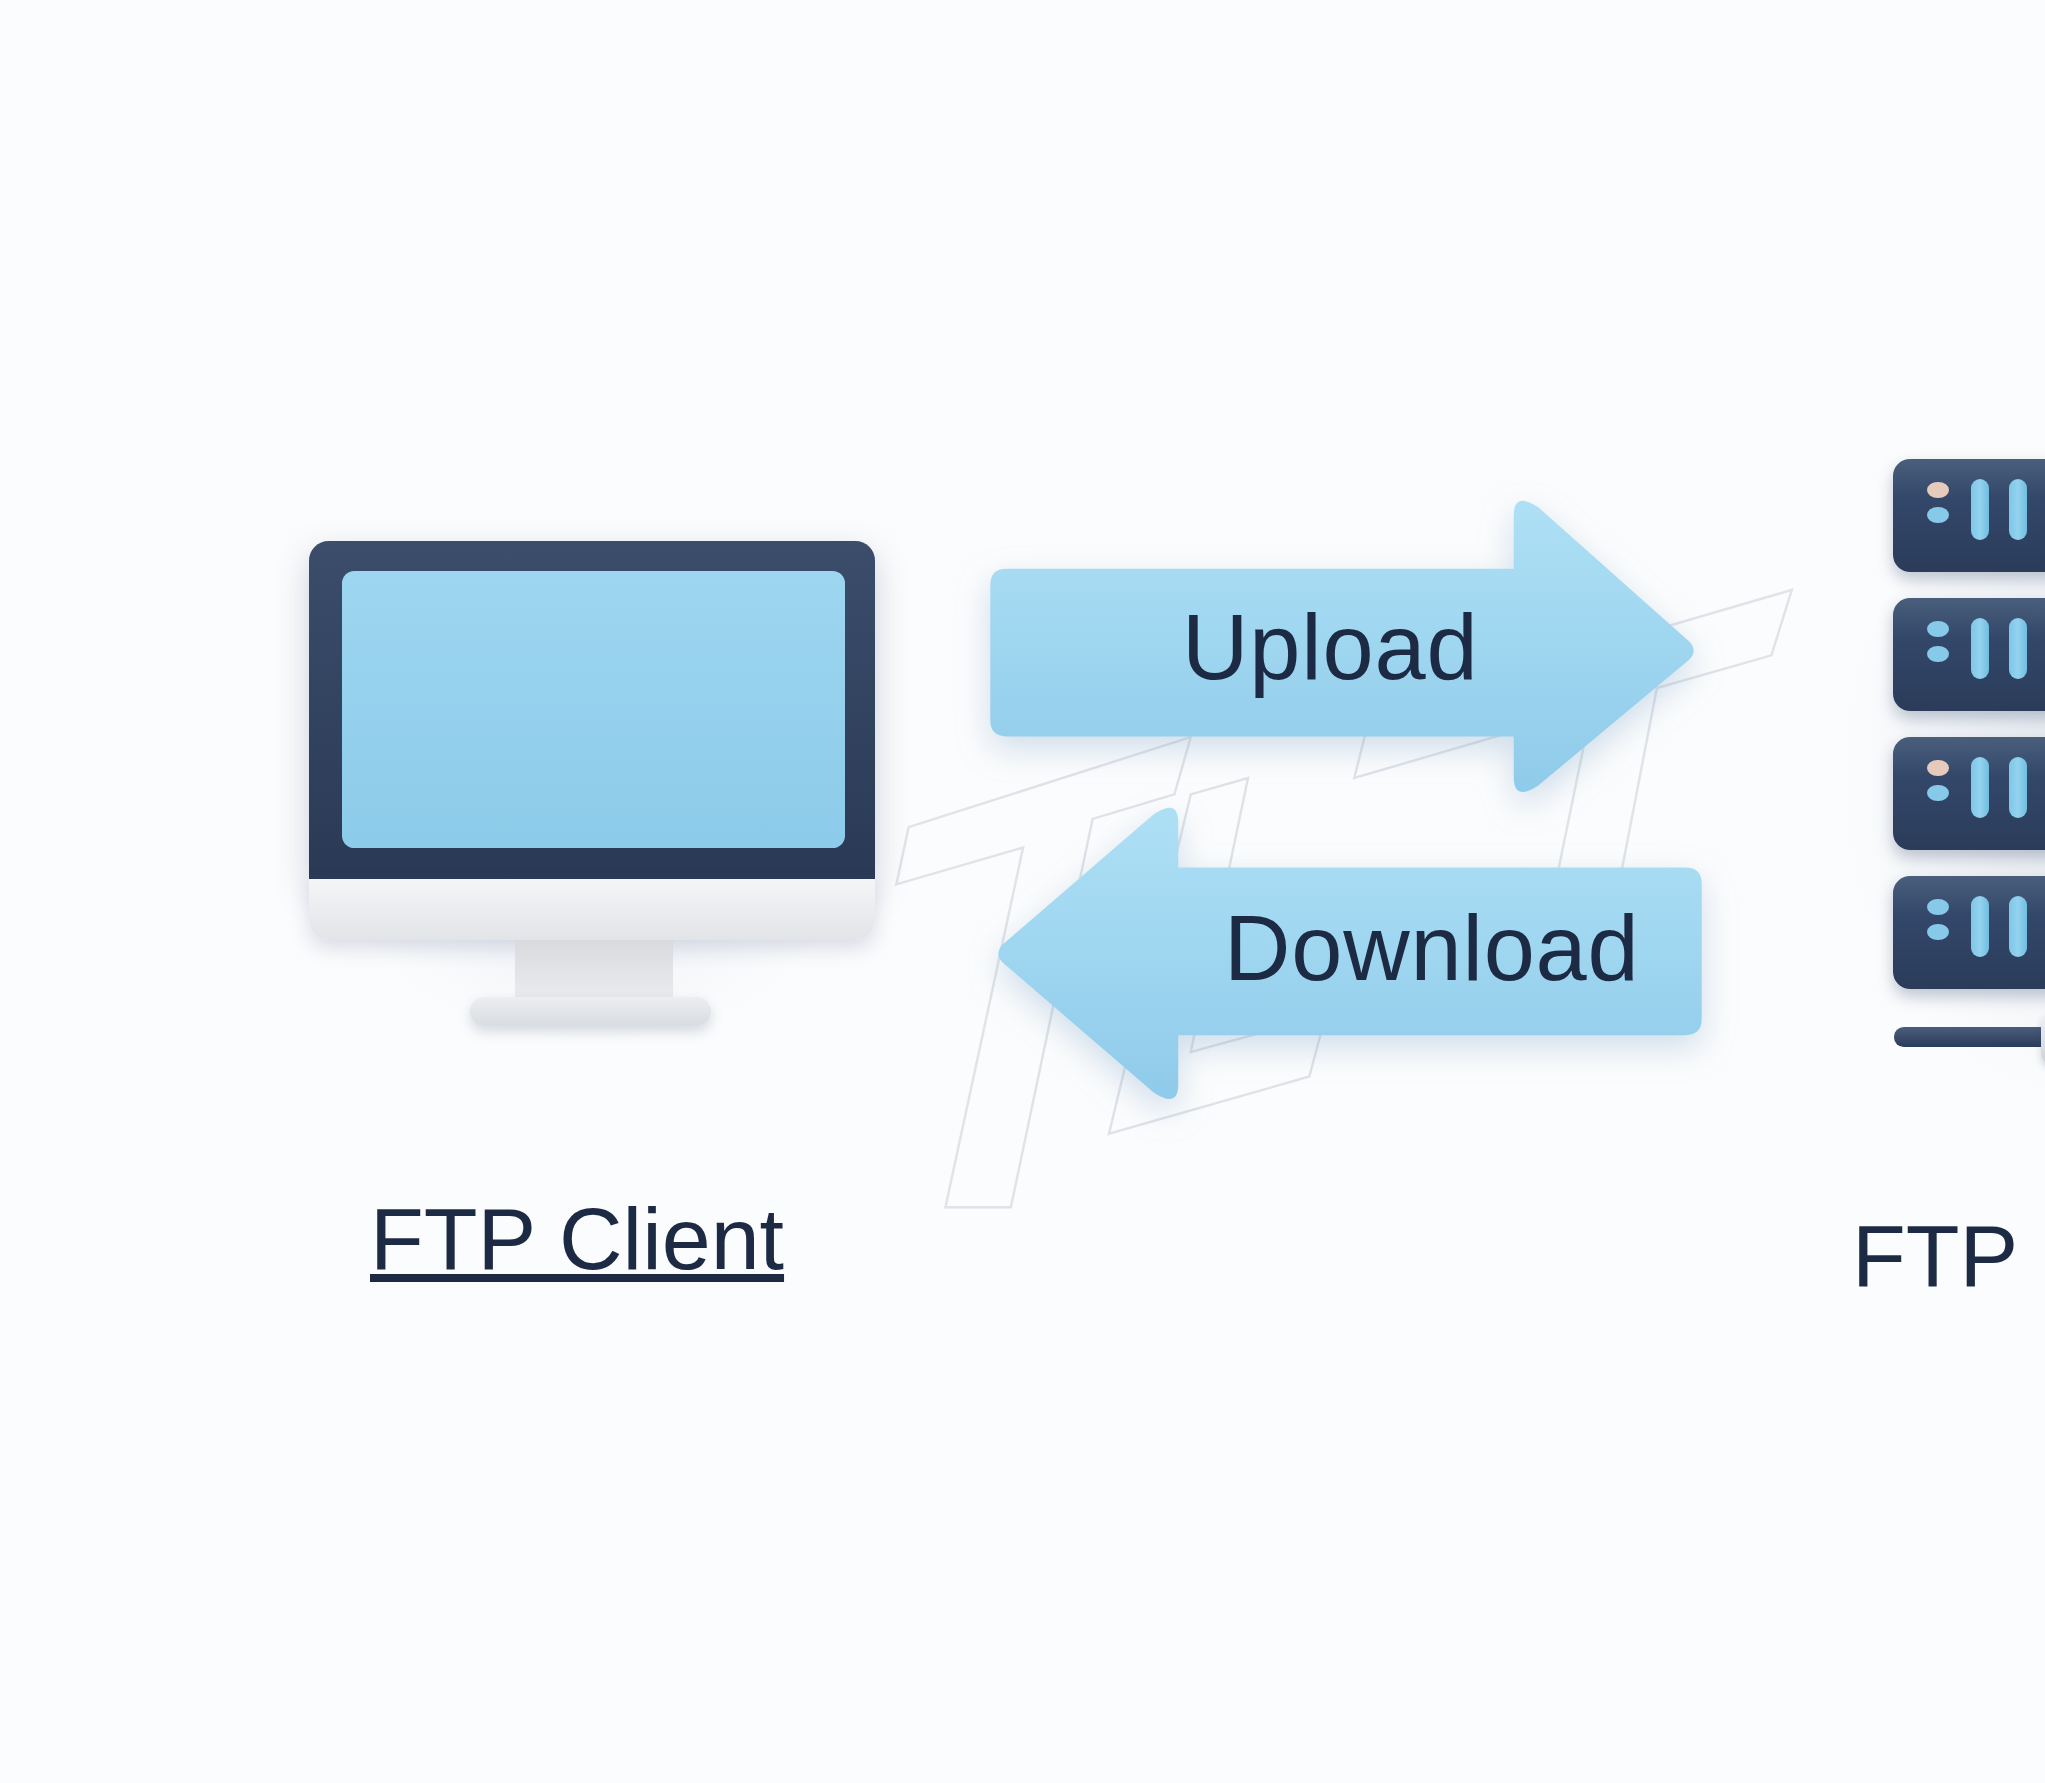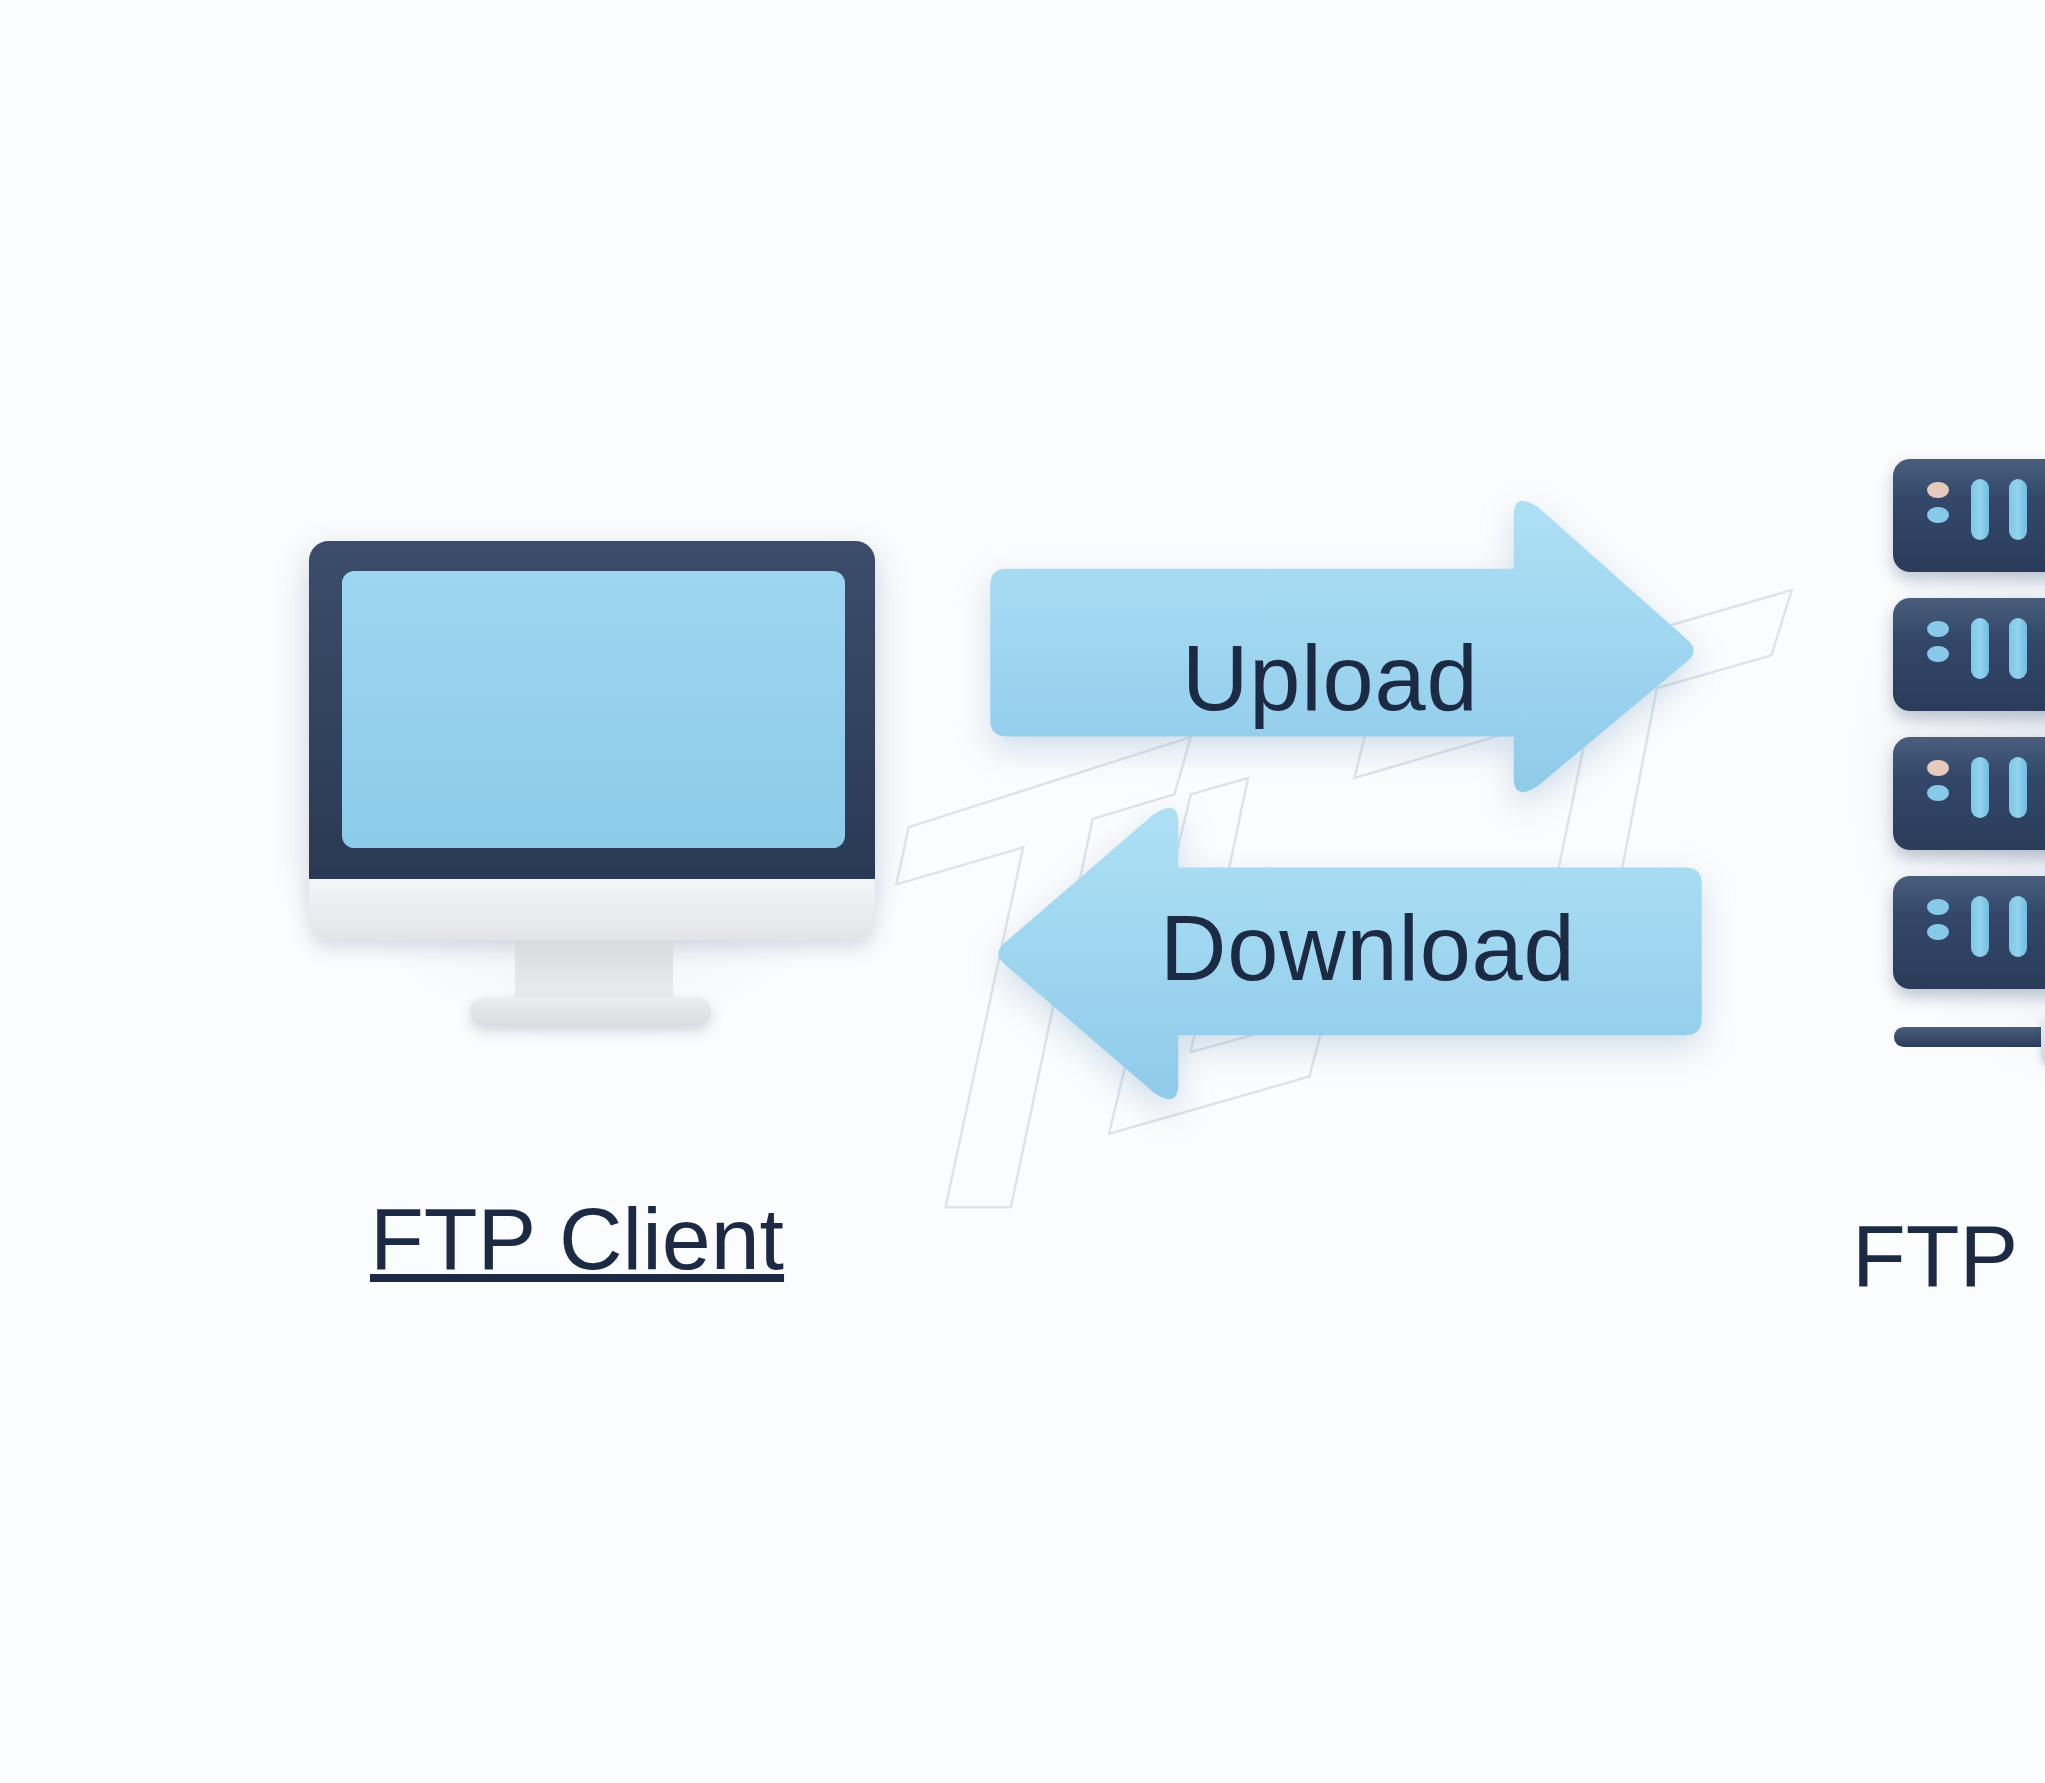--- a/index.html
+++ b/index.html
@@ -75,34 +75,34 @@
 <div>
   <svg class="abs arrow" style="left:982px; top:491px;" width="720" height="319" viewBox="0 0 1760 780">
     <defs>
       <linearGradient id="gUp" x1="0" y1="0" x2="0" y2="1">
         <stop offset="0" stop-color="#aee0f5"></stop>
         <stop offset="1" stop-color="#8fcbea"></stop>
       </linearGradient>
     </defs>
     <path d="M60 190 Q20 190 20 230 L20 560 Q20 600 60 600 L1300 600 L1300 700 Q1300 760 1360 720 L1720 420 Q1760 390 1720 360 L1360 40 Q1300 0 1300 60 L1300 190 Z" fill="url(#gUp)"></path>
   </svg>
-  <div class="abs arrow-label" style="left:1182px; top:595px;margin-top:31px;">Upload</div>
+  <div class="abs arrow-label" style="left:1182px; top:595px;">Upload</div>
 </div>
 
 <div>
   <svg class="abs arrow" style="left:990px; top:798px;" width="720" height="319" viewBox="0 0 1760 780">
     <defs>
       <linearGradient id="gDown" x1="0" y1="0" x2="0" y2="1">
         <stop offset="0" stop-color="#aee0f5"></stop>
         <stop offset="1" stop-color="#8fcbea"></stop>
       </linearGradient>
     </defs>
     <path d="M1700 170 Q1740 170 1740 210 L1740 540 Q1740 580 1700 580 L460 580 L460 700 Q460 760 400 720 L40 410 Q0 380 40 350 L400 40 Q460 0 460 60 L460 170 Z" fill="url(#gDown)"></path>
   </svg>
-  <div class="abs arrow-label" style="left:1160px; top:896px;">Download</div>
+  <div class="abs arrow-label" style="left:1224px; top:896px;">Download</div>
 </div>
 
 <div>
   <div class="abs server-shadow"></div>
 
   <div class="abs server-unit" style="left:1893px; top:459px;">
     <div class="led" style="left:34px; top:22.5px; background:#e6cbbd;"></div>
     <div class="led" style="left:34px; top:48px; background:#86c9e8;"></div>
     <div class="vbar" style="left:78px; top:19.6px;"></div>
     <div class="vbar" style="left:116px; top:19.6px;"></div>

